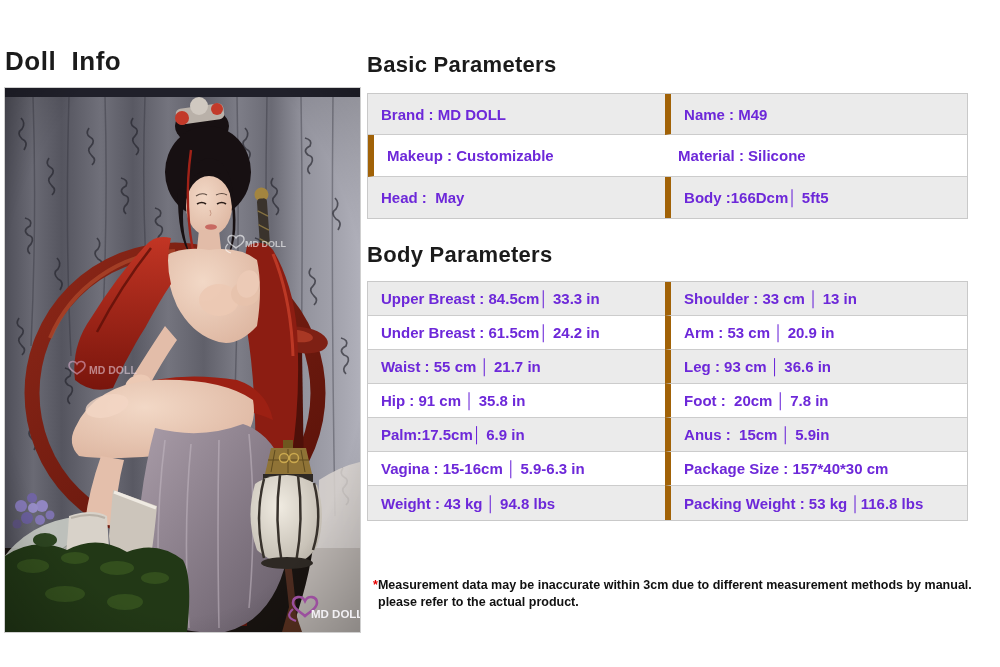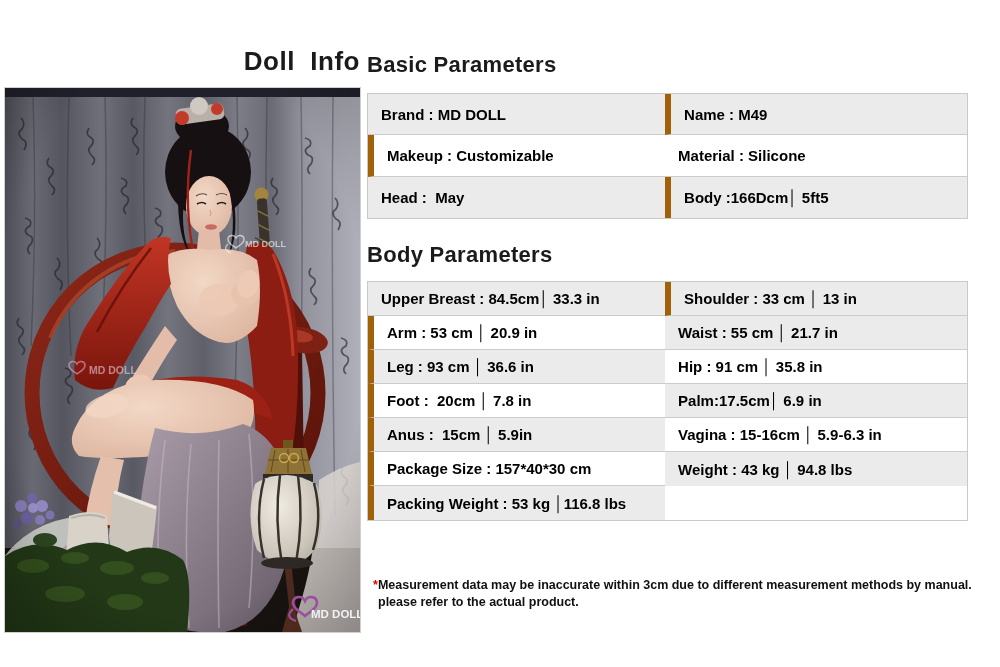--- a/index.html
+++ b/index.html
@@ -4,21 +4,21 @@
 <style>
   html,body{margin:0;padding:0;}
   body{
     width:1000px;height:667px;position:relative;background:#ffffff;
     font-family:"Liberation Sans","DejaVu Sans",sans-serif;color:#1b1b1b;
     overflow:hidden;
   }
   .abs{position:absolute;}
   
   .left-title{
-    left:5px;top:46px;width:355px;text-align:right;
+    left:5px;top:46px;width:355px;text-align:left;
     font-size:26px;font-weight:700;letter-spacing:.5px;white-space:pre;
   }
   .photo-frame{
     left:5px;top:88px;width:355px;height:544px;
     box-shadow:0 0 0 1px #cfcfcf;background:#ef4444;
   }
   .photo-frame svg{display:block;}
   
   .sec-title{
     left:367px;width:601px;text-align:left;
@@ -27,21 +27,21 @@
   .t-basic-title{top:52px;}
   .t-body-title{top:242px;}
   .ptable{
     left:367px;width:601px;border:1px solid #c9c9c9;box-sizing:border-box;
     display:grid;grid-template-columns:49.6% 50.4%;
   }
   .t-basic{top:93px;height:126px;grid-template-rows:repeat(3,1fr);}
   .t-body{top:281px;height:240px;grid-template-rows:repeat(7,1fr);}
   .cell{
     display:flex;align-items:center;padding-left:13px;
-    font-size:15px;font-weight:700;white-space:pre-wrap;color:#000000;
+    font-size:15px;font-weight:700;white-space:pre-wrap;color:#6d28d9;
     border-bottom:1px solid #cccccc;box-sizing:border-box;
   }
   .cell.col2{border-left:6px solid #a16207;}
   .cell.lastrow{border-bottom:none;}
   .cell.gray{background:#ebebeb;}
   .cell.white{background:#ffffff;}
   
   .footnote{
     left:373px;top:577px;width:615px;
     font-size:12.5px;font-weight:700;line-height:17px;color:#111111;
@@ -311,20 +311,21 @@
   <div class="cell white col2">Makeup : Customizable</div>
   <div class="cell white">Material : Silicone</div>
   <div class="cell gray lastrow">Head :  May</div>
   <div class="cell gray col2 lastrow">Body :166Dcm│ 5ft5</div>
 </div>
 
 <div class="abs sec-title t-body-title">Body Parameters</div>
 <div class="abs ptable t-body">
   <div class="cell gray">Upper Breast : 84.5cm│ 33.3 in</div>
   <div class="cell gray col2">Shoulder : 33 cm │ 13 in</div>
+  <div class="cell white">Under Breast : 61.5cm│ 24.2 in</div>
   <div class="cell white col2">Arm : 53 cm │ 20.9 in</div>
   <div class="cell gray">Waist : 55 cm │ 21.7 in</div>
   <div class="cell gray col2">Leg : 93 cm │ 36.6 in</div>
   <div class="cell white">Hip : 91 cm │ 35.8 in</div>
   <div class="cell white col2">Foot :  20cm │ 7.8 in</div>
   <div class="cell gray">Palm:17.5cm│ 6.9 in</div>
   <div class="cell gray col2">Anus :  15cm │ 5.9in</div>
   <div class="cell white">Vagina : 15-16cm │ 5.9-6.3 in</div>
   <div class="cell white col2">Package Size : 157*40*30 cm</div>
   <div class="cell gray lastrow">Weight : 43 kg │ 94.8 lbs</div>

